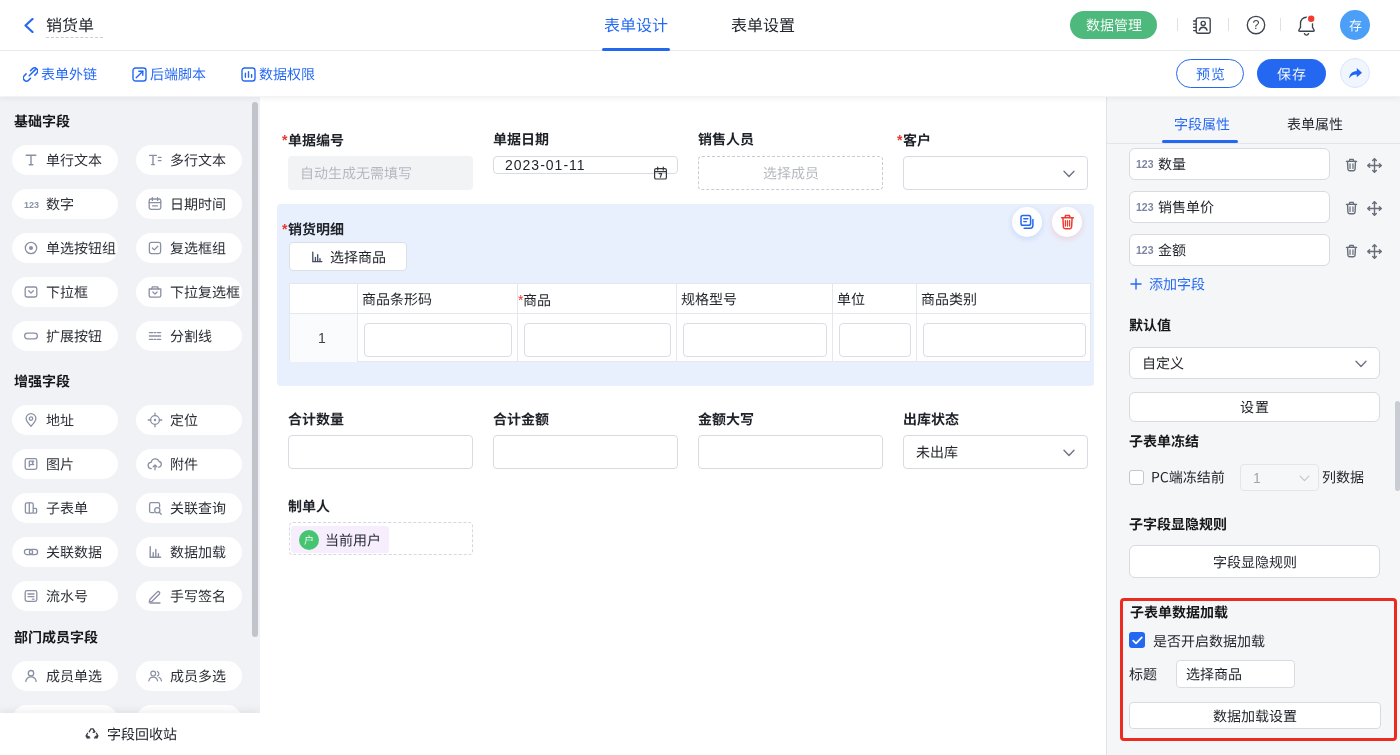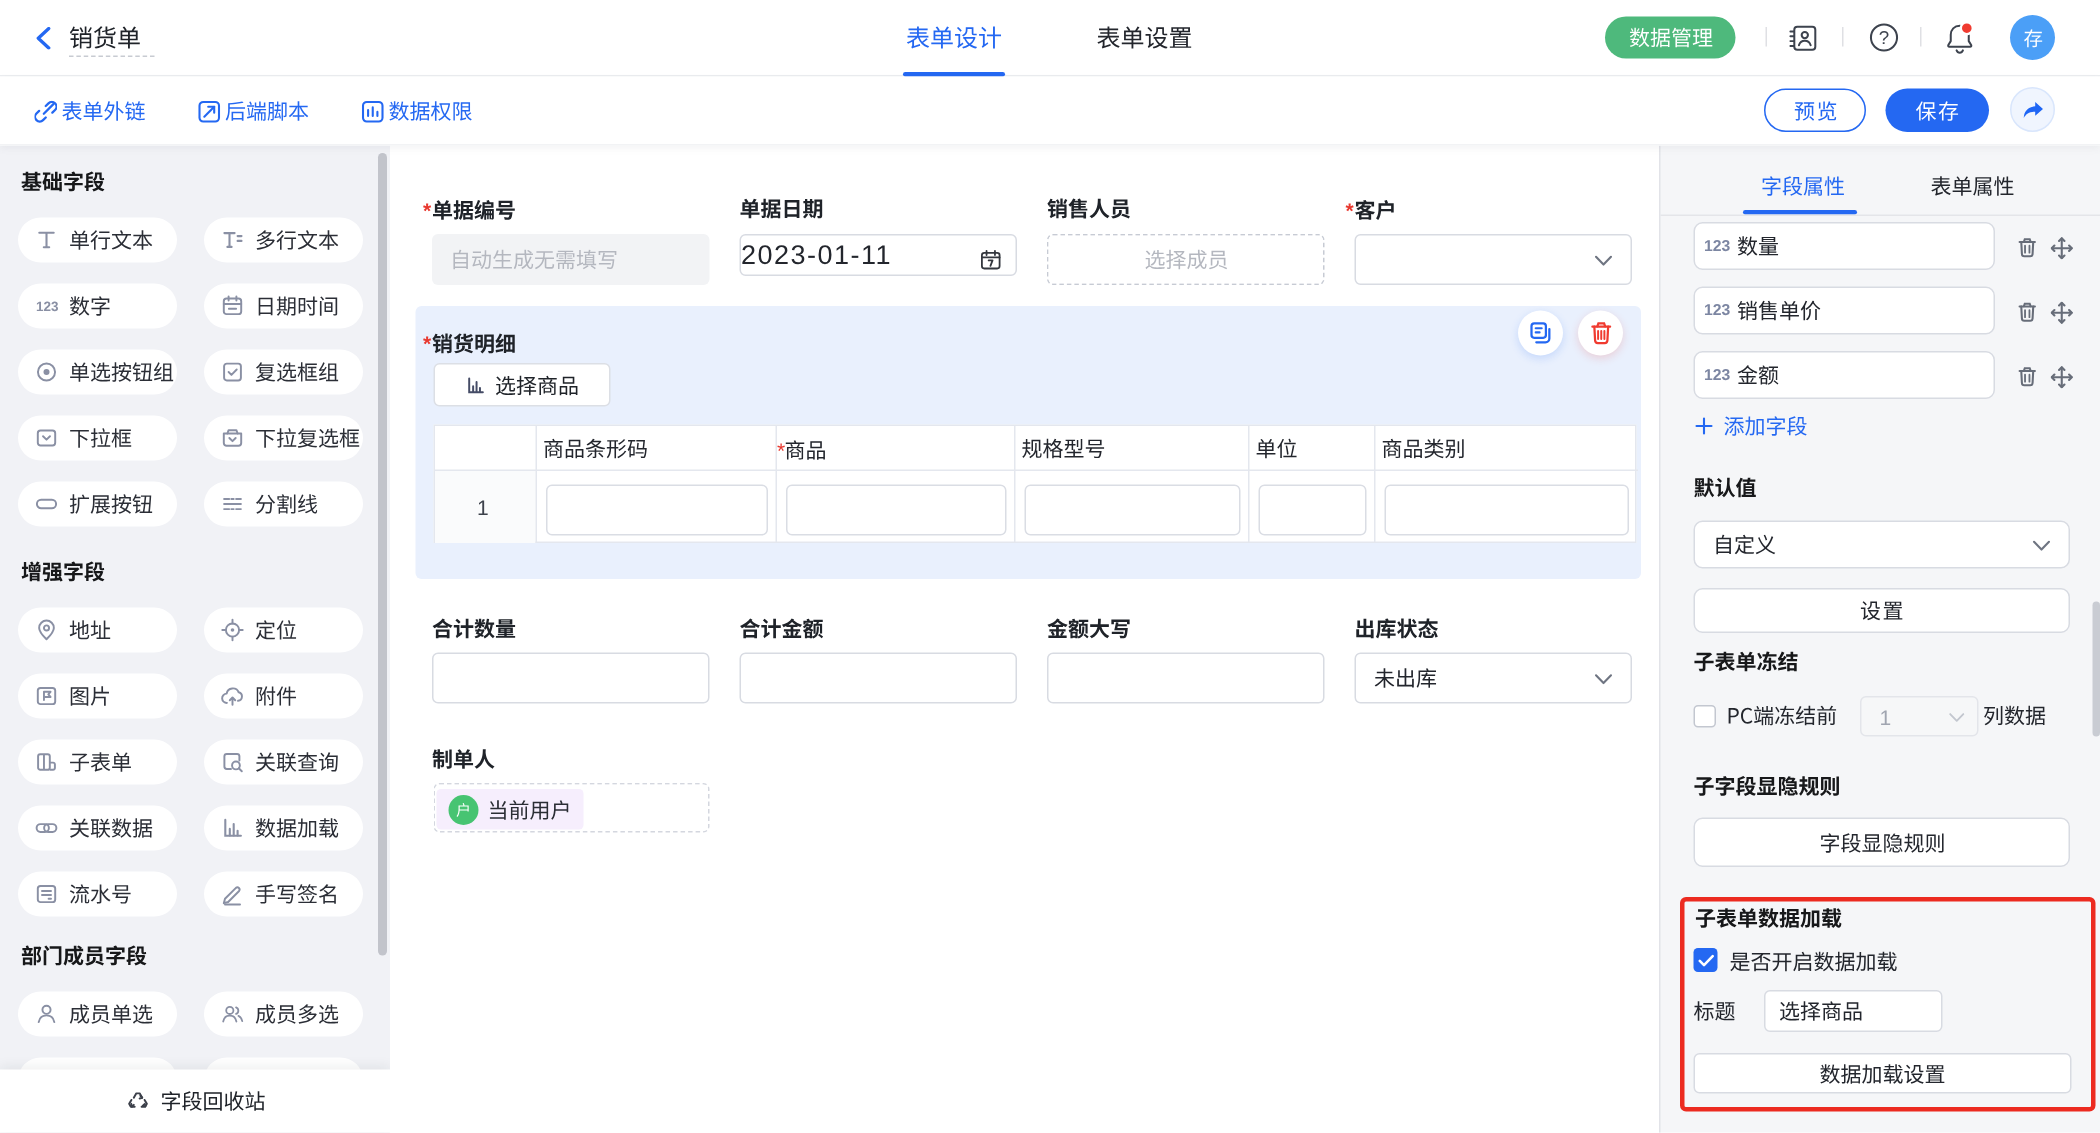--- a/index.html
+++ b/index.html
@@ -648,21 +648,21 @@
         <use href="#g93" x="0"></use>
         <use href="#g94" x="1000"></use>
         <use href="#g95" x="2000"></use>
         <use href="#g76" x="3000"></use>
         <use href="#g96" x="4000"></use>
         <use href="#g97" x="5000"></use>
         <use href="#g98" x="6000"></use>
         <use href="#g69" x="7000"></use>
       </svg>
     </div>
-<div class="ipt row" style="left:233px;top:59px;width:185px;height:28px;color:#23262d;font-size:18px;letter-spacing:1px">2023-01-11
+<div class="ipt row" style="left:233px;top:59px;width:185px;height:18px;padding-left:11px;color:#23262d;font-size:14px;letter-spacing:1px">2023-01-11
 <svg class="abs" style="right:9px;top:9px" width="15" height="15" viewBox="0 0 15 15" fill="none" stroke="#33373e" stroke-width="1.2" stroke-linecap="round">
         <rect x="1.6" y="2.6" width="11.8" height="10.4" rx="1.6"></rect>
         <path d="M4.7 1.2v2.8M10.3 1.2v2.8M1.6 5.6h11.8"></path>
         <path d="M6.1 7.6h2.6L7.3 11.2" stroke-linejoin="round"></path>
       </svg>
 </div>
 <div class="abs ctr" style="left:438px;top:59px;width:185px;height:34px;border:1px dashed #c7cbd4;border-radius:4px;color:#b4b7bf">
       <svg class="t" fill="currentColor" width="56.0" height="14" viewBox="0 -880 4000 1000" style="overflow:visible;">
         <use href="#g35" x="0"></use>
         <use href="#g99" x="1000"></use>

